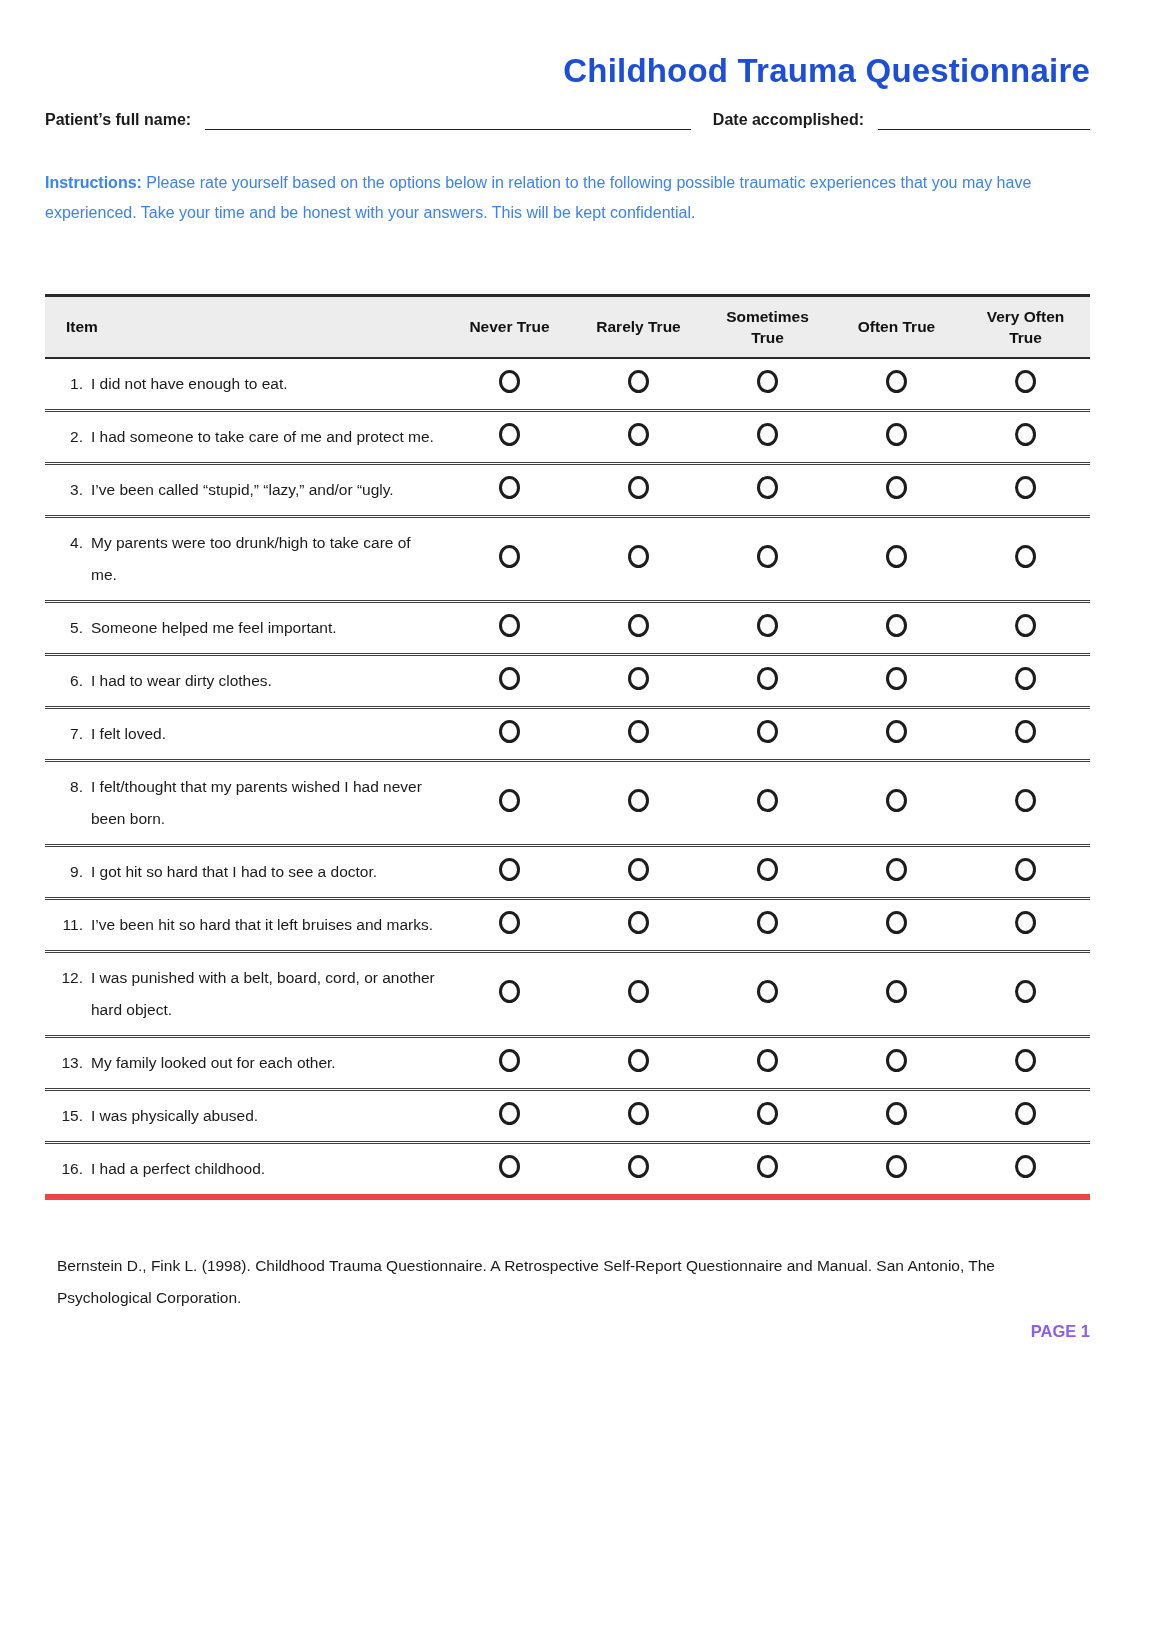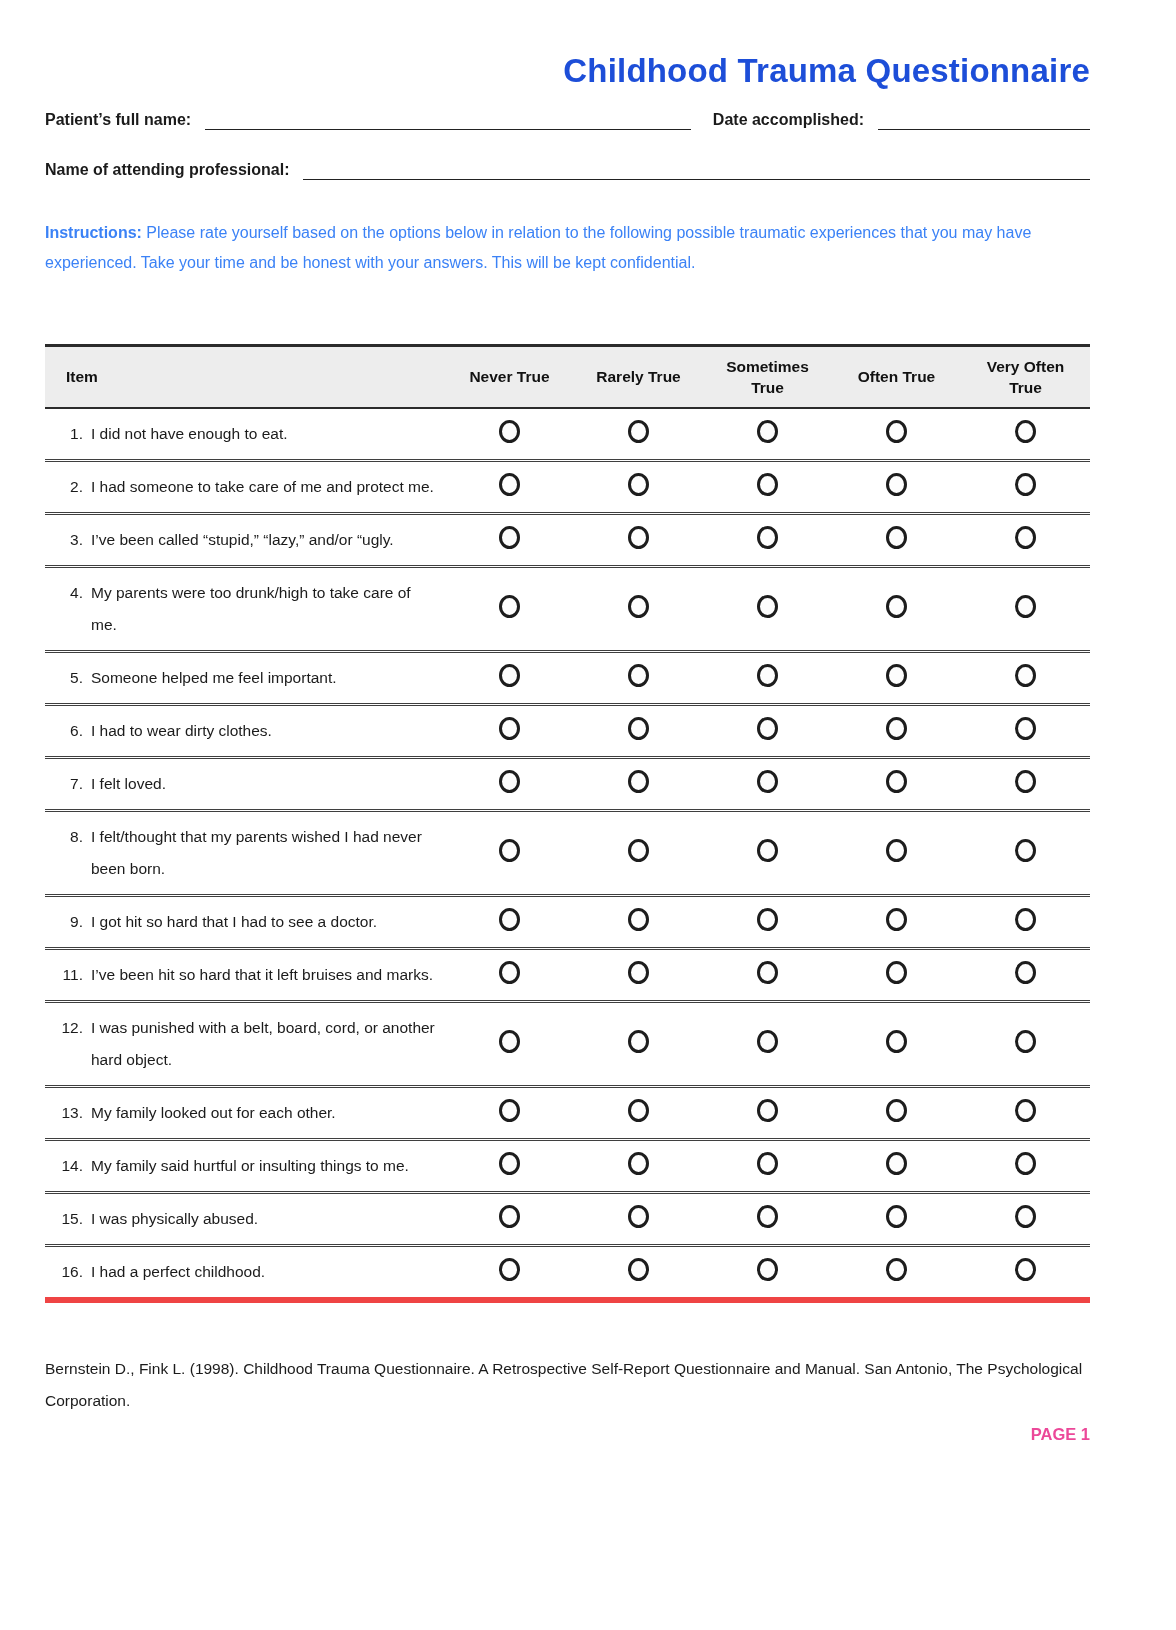--- a/index.html
+++ b/index.html
@@ -112,51 +112,47 @@
     display: inline-block;
     width: 21px;
     height: 23px;
     border: 3px solid #1d1d1d;
     border-radius: 50%;
     background: #fdfdfd;
     cursor: pointer;
   }
   .citation {
     margin-top: 50px;
-    margin-left: 0;
+    margin-left: 12px;
     font-size: 15.5px;
     line-height: 32px;
     color: #1b1b1b;
   }
   .page-label {
     margin-top: 8px;
     text-align: right;
     font-size: 16.5px;
     font-weight: bold;
-    color: #ec4899;
+    color: #8b5cf6;
   }
 </style>
 </head>
 <body>
 
 <div class="content">
 
   <h1 class="title">Childhood Trauma Questionnaire</h1>
 
   <div class="field-row row1">
     <span class="field-label">Patient’s full name:</span>
     <span class="write-line"></span>
     <span class="field-label second">Date accomplished:</span>
     <span class="write-line date-line"></span>
   </div>
 
-  <div class="field-row row2">
-    <span class="field-label">Name of attending professional:</span>
-    <span class="write-line"></span>
-  </div>
 
   <p class="instructions">
     <span class="instr-label">Instructions:</span>
     <span>Please rate yourself based on the options below in relation to the following possible traumatic experiences that you may have experienced. Take your time and be honest with your answers. This will be kept confidential.</span>
   </p>
 
   <table class="survey">
     <thead>
       <tr>
         <th class="item-col">Item</th>
@@ -320,33 +316,20 @@
           </td>
           <td class="opt-cell"><span class="radio"></span></td>
           <td class="opt-cell"><span class="radio"></span></td>
           <td class="opt-cell"><span class="radio"></span></td>
           <td class="opt-cell"><span class="radio"></span></td>
           <td class="opt-cell"><span class="radio"></span></td>
         </tr>
         <tr>
           <td class="item-cell">
             <div class="item-inner">
-              <span class="num">14.</span>
-              <span class="txt">My family said hurtful or insulting things to me.</span>
-            </div>
-          </td>
-          <td class="opt-cell"><span class="radio"></span></td>
-          <td class="opt-cell"><span class="radio"></span></td>
-          <td class="opt-cell"><span class="radio"></span></td>
-          <td class="opt-cell"><span class="radio"></span></td>
-          <td class="opt-cell"><span class="radio"></span></td>
-        </tr>
-        <tr>
-          <td class="item-cell">
-            <div class="item-inner">
               <span class="num">15.</span>
               <span class="txt">I was physically abused.</span>
             </div>
           </td>
           <td class="opt-cell"><span class="radio"></span></td>
           <td class="opt-cell"><span class="radio"></span></td>
           <td class="opt-cell"><span class="radio"></span></td>
           <td class="opt-cell"><span class="radio"></span></td>
           <td class="opt-cell"><span class="radio"></span></td>
         </tr>

